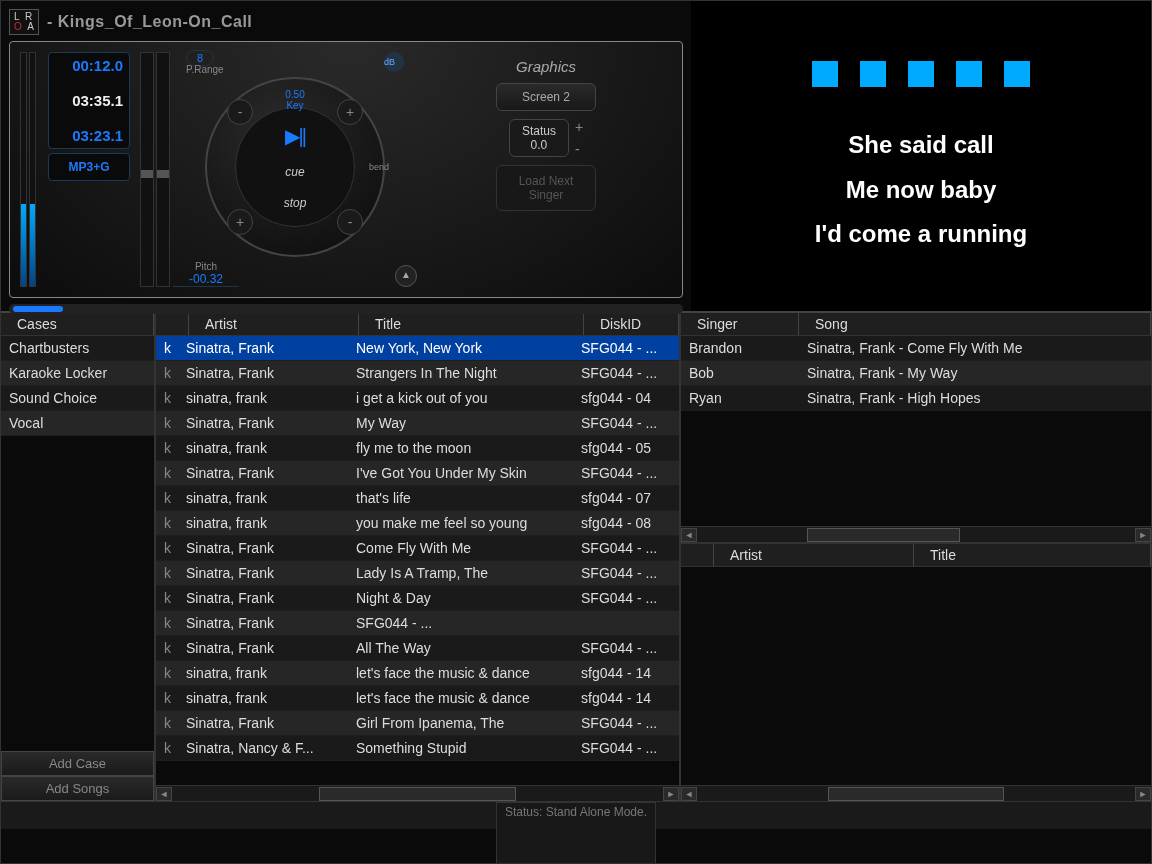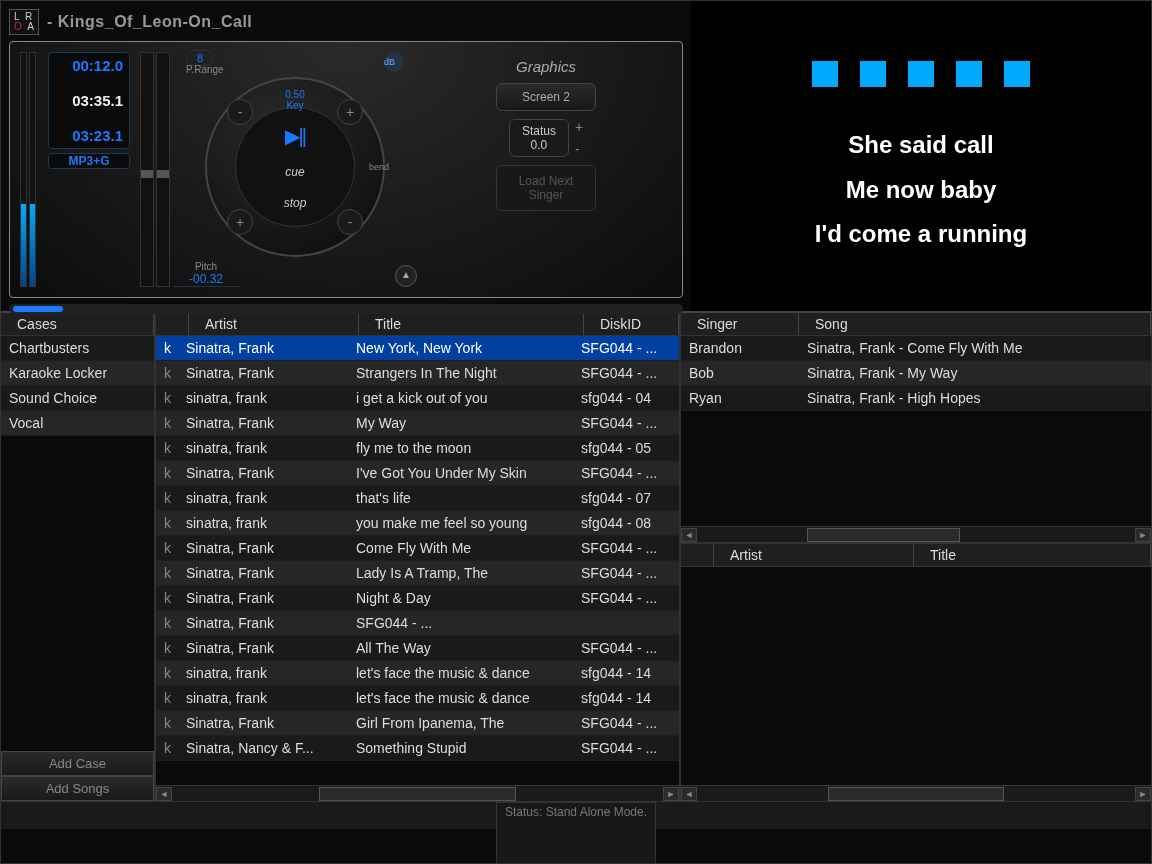--- a/index.html
+++ b/index.html
@@ -18,21 +18,21 @@
 .deck { border: 1px solid #888; background: radial-gradient(ellipse at top, #2a2a2a, #0c0c0c); padding: 10px; display: flex; gap: 10px; border-radius: 4px; }
 
 .vu { width: 18px; display: flex; gap: 2px; }
 .vu-bar { width: 7px; background: #111; border: 1px solid #333; display: flex; flex-direction: column; justify-content: flex-end; }
 .vu-fill { height: 35%; background: linear-gradient(#0af,#048); }
 
 .time-col { width: 82px; display: flex; flex-direction: column; gap: 4px; }
 .time-box { background: #0a0a0a; border: 1px solid #1a3a5a; border-radius: 4px; padding: 4px 6px; display: flex; flex-direction: column; gap: 18px; text-align: right; }
 .t-blue { color: #1a7aff; font-size: 15px; font-weight: bold; }
 .t-white { color: #eee; font-size: 15px; font-weight: bold; }
-.mp3g { background: #0a0a0a; border: 1px solid #1a3a5a; border-radius: 4px; text-align: center; color: #1a7aff; font-size: 12px; font-weight: bold; }
+.mp3g { background: #0a0a0a; border: 1px solid #1a3a5a; border-radius: 4px; padding: 6px; text-align: center; color: #1a7aff; font-size: 12px; font-weight: bold; }
 
 .eq-col { width: 30px; display: flex; gap: 2px; }
 .eq-bar { flex: 1; background: #111; border: 1px solid #333; position: relative; }
 .eq-slider { position: absolute; width: 100%; height: 8px; background: #555; top: 50%; }
 
 .dial-col { width: 230px; display: flex; flex-direction: column; align-items: center; }
 .dial-top { display: flex; gap: 40px; font-size: 10px; color: #888; width: 100%; justify-content: space-between; padding: 0 6px; }
 .p-range { color: #1a7aff; border: 1px solid #234; border-radius: 10px; padding: 1px 10px; font-size: 11px; }
 .jog { width: 180px; height: 180px; border-radius: 50%; background: radial-gradient(circle at 40% 30%, #2a2a2a, #0a0a0a); border: 2px solid #444; position: relative; display: flex; align-items: center; justify-content: center; margin-top: 2px; }
 .jog-inner { width: 120px; height: 120px; border-radius: 50%; background: #111; border: 1px solid #333; display: flex; flex-direction: column; align-items: center; justify-content: space-around; padding: 8px 0; }

